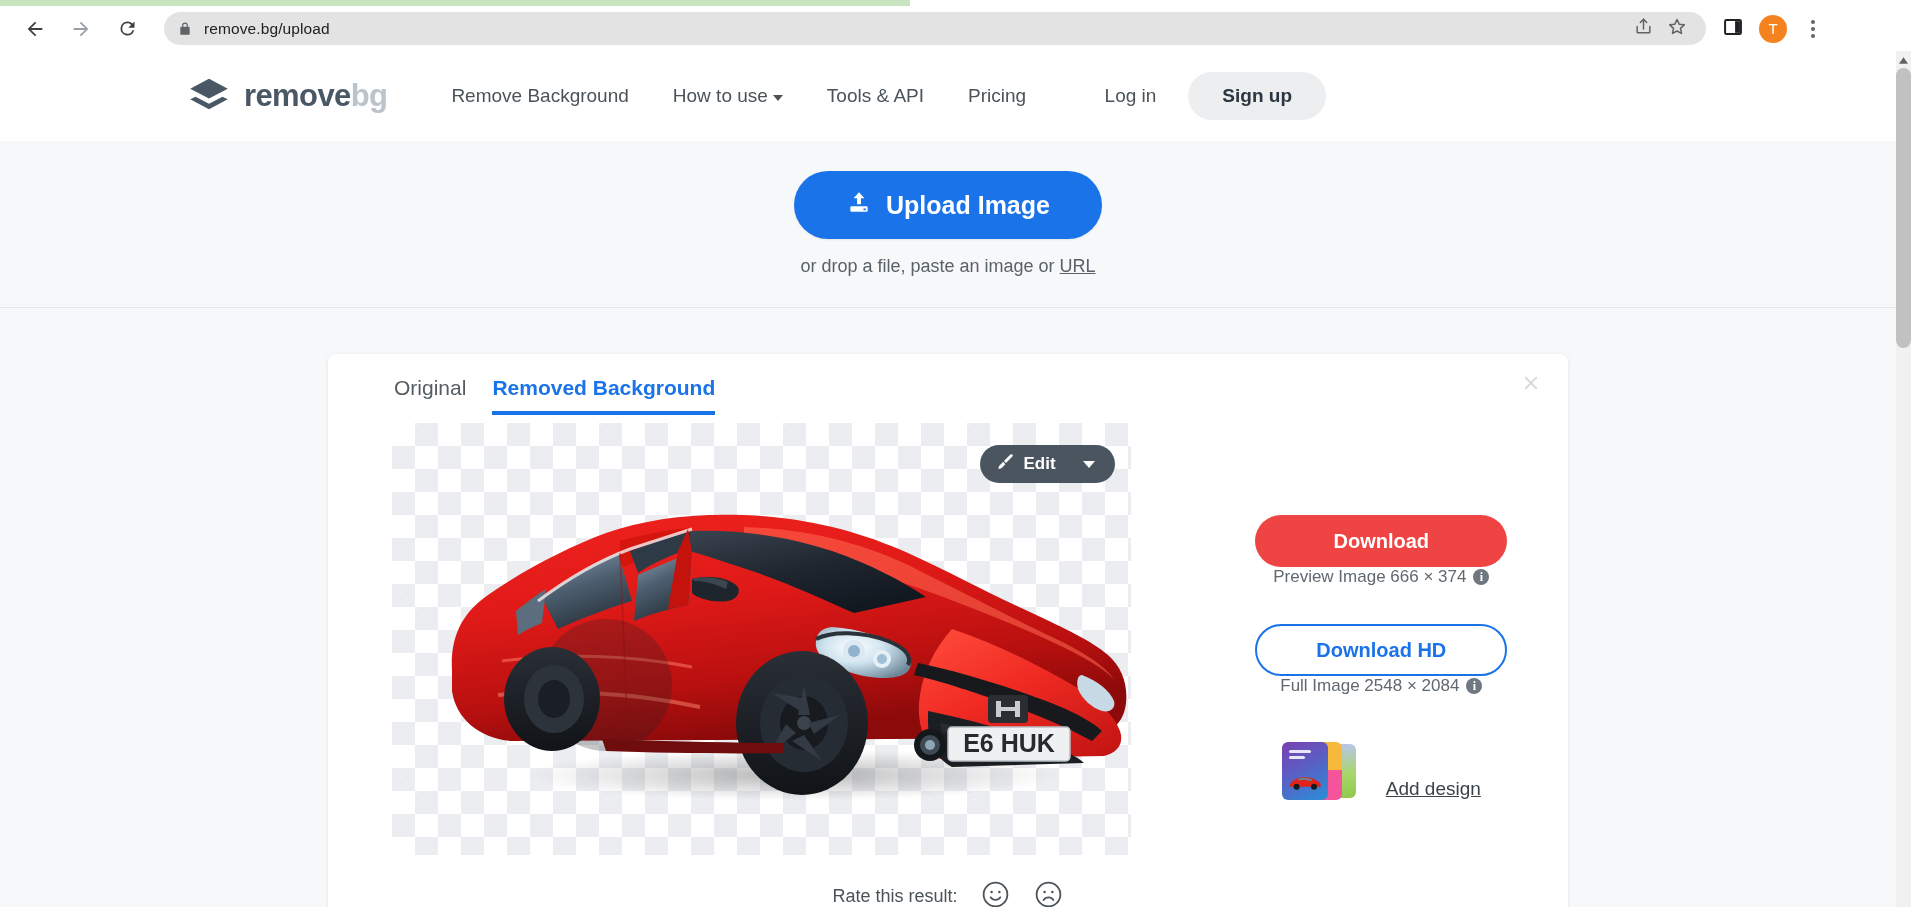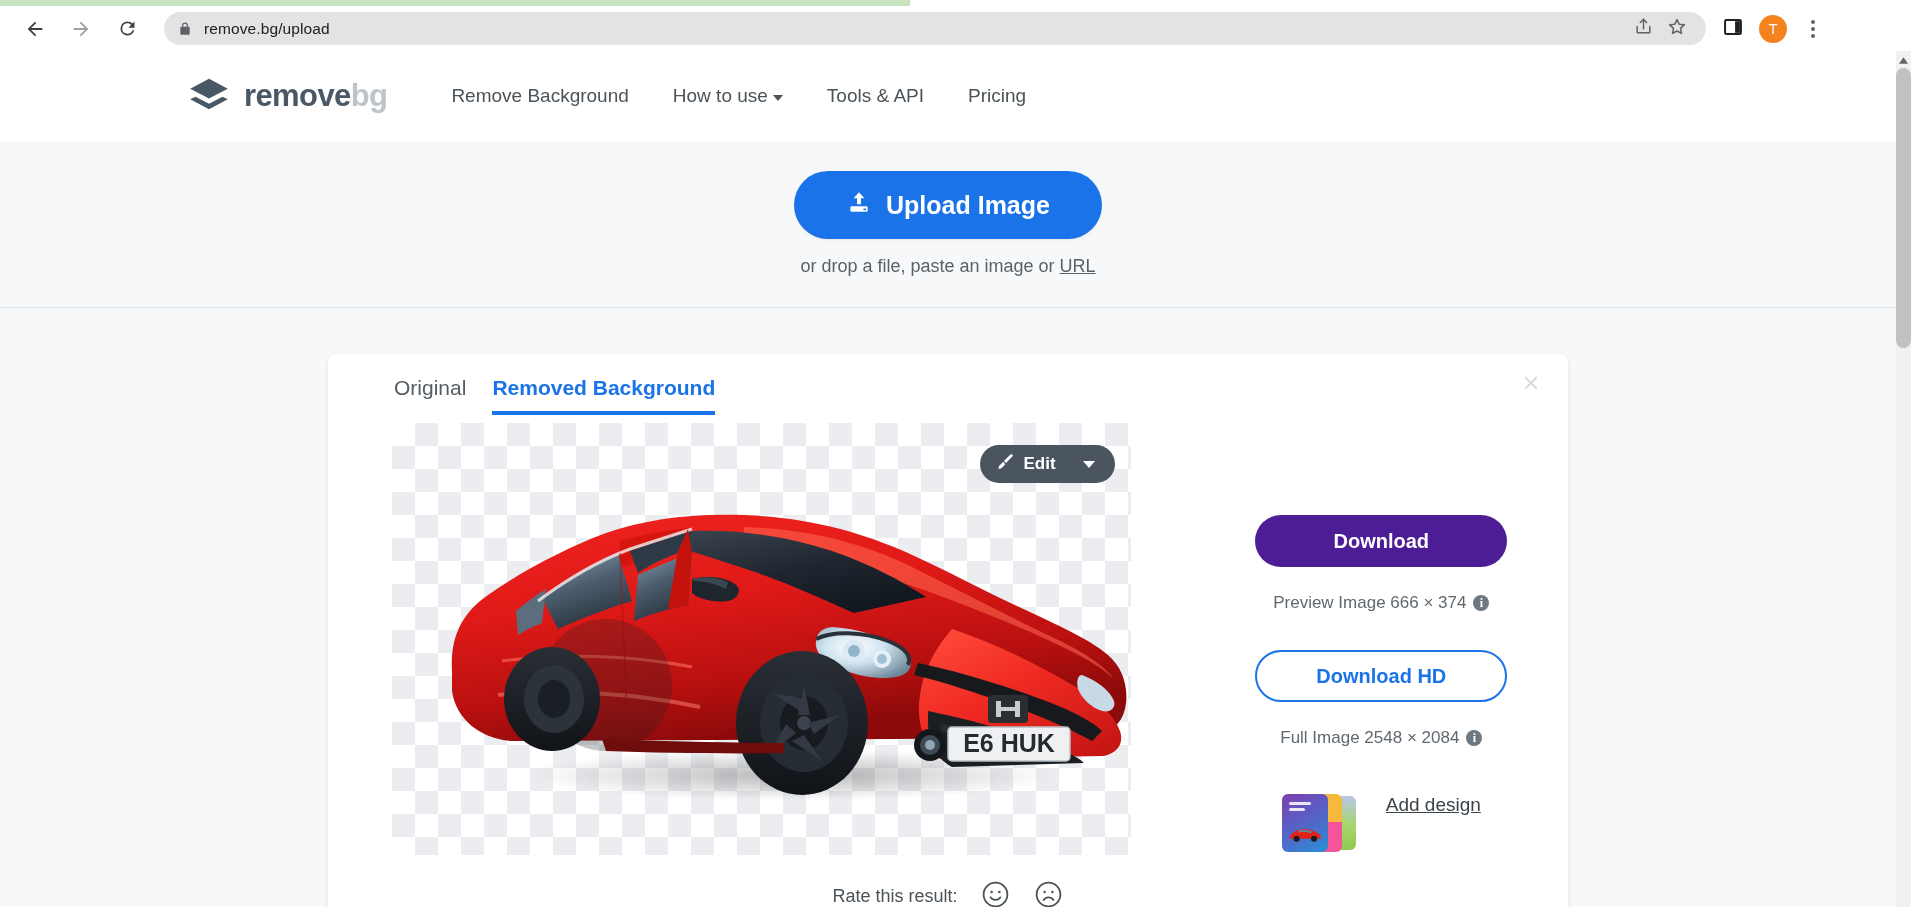--- a/index.html
+++ b/index.html
@@ -214,47 +214,47 @@
 
   
   .side-panel {
     margin-left: 92px;
     padding-top: 92px;
     width: 330px;
     display: flex; flex-direction: column; align-items: center;
   }
   .dl-btn {
     width: 252px; height: 52px;
-    background: #4c1d95; color: #fff;
+    background: #ef4444; color: #fff;
     border-radius: 28px;
     display: flex; align-items: center; justify-content: center;
     font-size: 20px; font-weight: 700;
     cursor: pointer;
   }
   .dl-caption {
-    margin-top: 26px;
+    margin-top: 0;
     font-size: 17px; color: #606870;
     display: flex; align-items: center; gap: 7px;
   }
   .info-dot {
     width: 16px; height: 16px; border-radius: 50%;
     background: #6f7781; color:#fff;
     font-size: 12px; font-weight: 700;
     display:flex; align-items:center; justify-content:center;
     font-family: "Liberation Serif", serif;
     cursor: pointer;
   }
   .dl-btn.outline {
     background: #ffffff; color: #1a73e8;
     border: 2px solid #1a73e8;
     margin-top: 37px;
   }
   .design-row {
     margin-top: 46px;
-    display: flex; align-items: flex-start; gap: 12px;
+    display: flex; align-items: flex-end; gap: 12px;
     cursor: pointer;
   }
   .design-thumbs { position: relative; width: 92px; height: 58px; }
   .thumb {
     position: absolute; border-radius: 6px; overflow: hidden;
   }
   .thumb.c3 { left: 44px; top: 2px; width: 30px; height: 54px;
     background: linear-gradient(180deg,#b8c6e8 0%, #a8d66b 55%, #8fca4e 100%); }
   .thumb.c2 { left: 26px; top: 0px; width: 34px; height: 58px;
     background: linear-gradient(180deg,#f6b93b 0%, #f6b93b 48%, #f5549b 48%, #f5549b 100%); }
@@ -396,20 +396,24 @@
         <span class="chev"></span>
       </div>
       <div class="nav-item">
         <span>Tools &amp; API</span>
       </div>
       <div class="nav-item">
         <span>Pricing</span>
       </div>
     </div>
 
+    <div class="header-right">
+      <div class="login-link">Log in</div>
+      <div class="signup-btn">Sign up</div>
+    </div>
   </div>
 
   <div class="upload-section">
     <div class="upload-btn">
       <span>
         <svg width="26" height="26" viewBox="0 0 24 24">
           <path d="M12 3l5 5.5h-3.2V14h-3.6V8.5H7z" fill="#fff"></path>
           <rect x="4" y="16" width="16" height="5" rx="1.2" fill="#fff"></rect>
           <rect x="16" y="18" width="2.4" height="1.6" rx="0.6" fill="#1a73e8"></rect>
         </svg>

